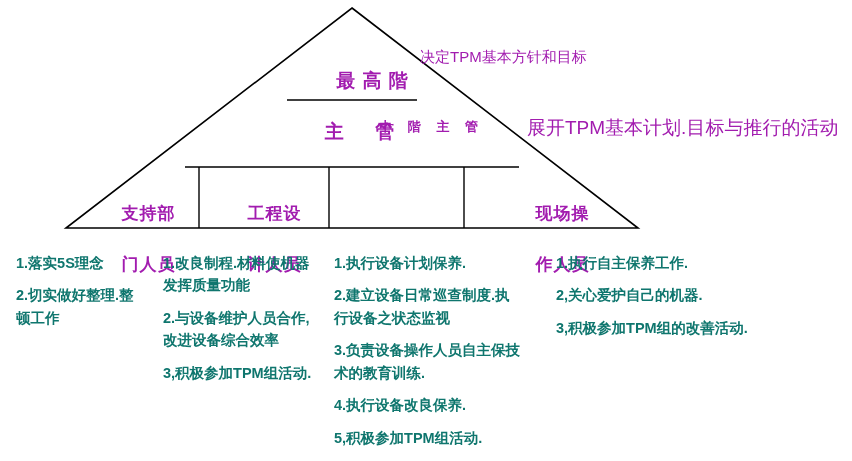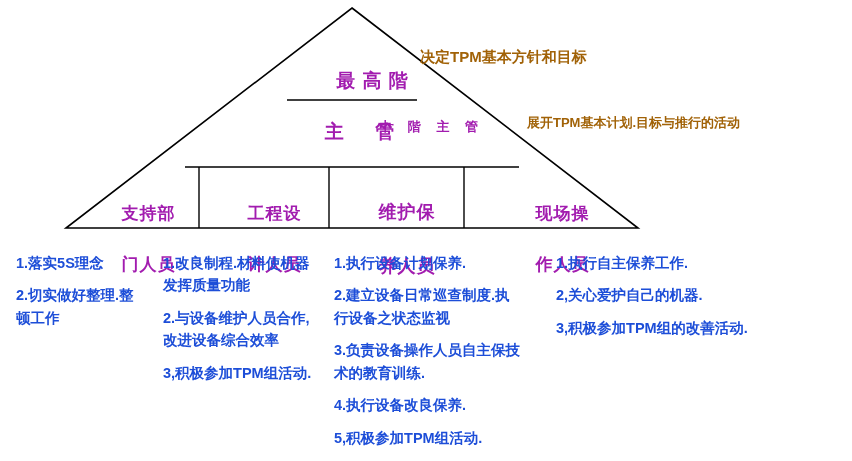--- a/index.html
+++ b/index.html
@@ -29,22 +29,22 @@
   }
   .txt {
     position: absolute;
     color: #a21caf;
     font-weight: bold;
     white-space: pre;
     line-height: 1.35;
   }
   .teal {
     position: absolute;
-    color: #a16207;
-    font-weight: bold;
+    color: #a21caf;
+    font-weight: normal;
     white-space: pre;
     line-height: 1.45;
   }
   
   #top-label {
     left: 300px;
     top: 42px;
     width: 120px;
     text-align: center;
     font-size: 19px;
@@ -77,27 +77,27 @@
 
   
   #note-1 {
     left: 420px;
     top: 46px;
     font-size: 15px;
   }
   #note-2 {
     left: 527px;
     top: 114px;
-    font-size: 13px;
+    font-size: 19px;
   }
 
   
   .col {
     position: absolute;
-    color: #1d4ed8;
+    color: #0f766e;
     font-weight: bold;
     font-size: 14.5px;
     line-height: 1.55;
   }
   .col p { margin: 0 0 10px 0; }
   #col-1 { left: 16px;  top: 252px; width: 132px; }
   #col-2 { left: 163px; top: 252px; width: 150px; }
   #col-3 { left: 334px; top: 252px; width: 188px; }
   #col-4 { left: 556px; top: 252px; width: 200px; }
 </style>
@@ -127,24 +127,20 @@
   <div class="txt" id="mid-label">中 階 主 管</div>
 
   <div class="txt base-label" id="base-2">
     <span>工程设</span><br>
     <span>计人员</span>
   </div>
   <div class="txt base-label" id="base-1">
     <span>支持部</span><br>
     <span>门人员</span>
   </div>
-  <div class="txt base-label" id="base-3">
-    <span>维护保</span><br>
-    <span>养人员</span>
-  </div>
   <div class="txt base-label" id="base-4">
     <span>现场操</span><br>
     <span>作人员</span>
   </div>
 
   <div class="teal" id="note-1">决定TPM基本方针和目标</div>
   <div class="teal" id="note-2">展开TPM基本计划.目标与推行的活动</div>
 
   <div class="col" id="col-1">
     <p>1.落实5S理念</p>

